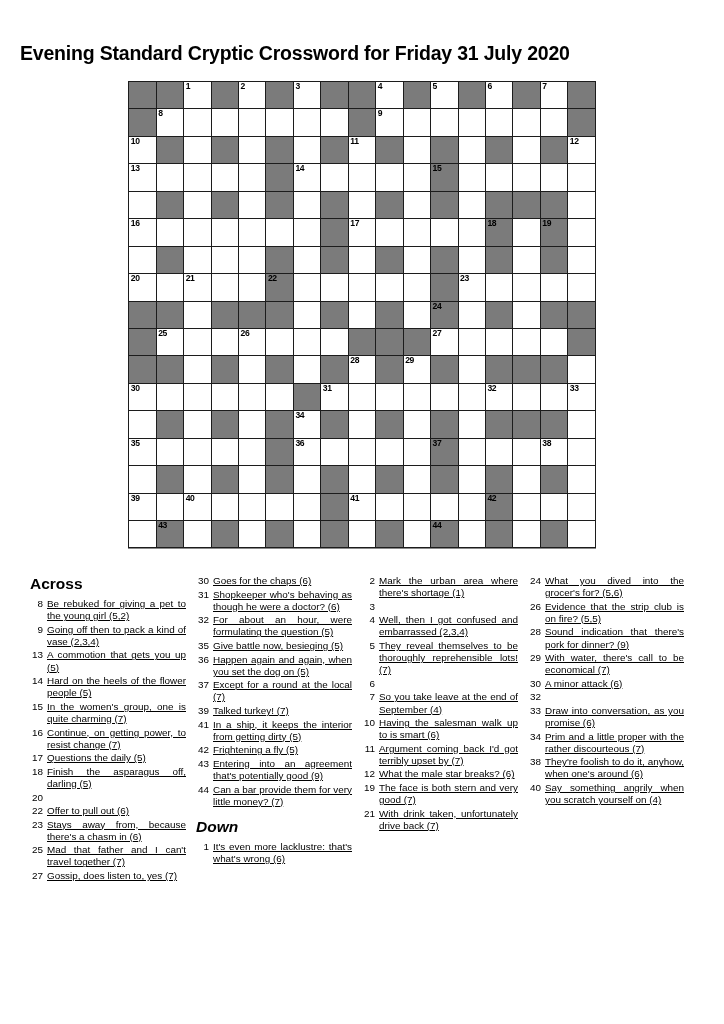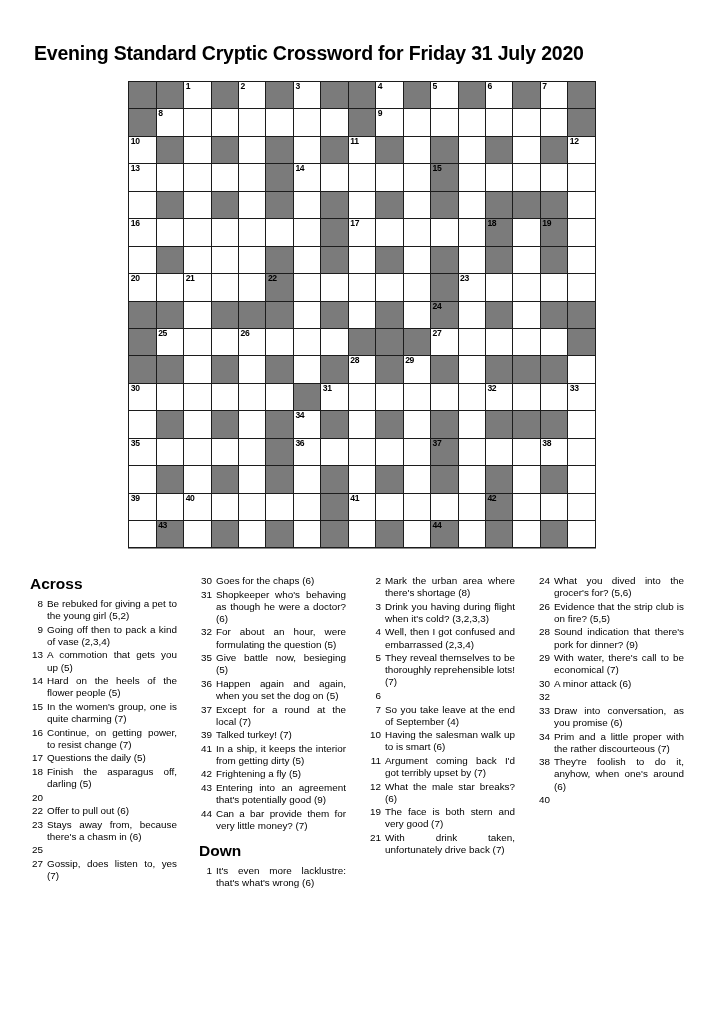--- a/index.html
+++ b/index.html
@@ -22,21 +22,21 @@
     box-sizing: border-box;
     padding: 0;
     position: relative;
   }
 
   
   .title {
     font-size: 19.5px;
     font-weight: bold;
     letter-spacing: -0.2px;
-    padding: 30px 0 0 34px;
+    padding: 30px 0 0 20px;
     line-height: 1.1;
   }
 
   
   .grid-wrap {
     display: flex;
     justify-content: center;
     margin-top: 16px;
   }
   .grid {
@@ -70,53 +70,54 @@
     letter-spacing: -0.4px;
   }
 
   
   .clues {
     position: absolute;
     top: 562px;
     left: 30px;
     width: 664px;
     display: flex;
-    gap: 12px;
+    gap: 0px;
   }
   .col {
     width: 166px;
     box-sizing: border-box;
     padding-right: 10px;
   }
   .col-head {
     font-size: 15.5px;
     font-weight: bold;
     margin: 0 0 6px 0;
     line-height: 1.1;
   }
-  .col-head.spaced { margin-top: 10px; }
+  .col-head.spaced { margin-top: 10px; font-style: italic; }
 
   .clue {
     display: flex;
     font-size: 9.9px;
     line-height: 12.1px;
     margin-bottom: 1.5px;
   }
   .clue .cnum {
     width: 17px;
     min-width: 17px;
     text-align: right;
     padding-right: 4px;
     box-sizing: border-box;
   }
   .clue .ctext {
     flex: 1;
     text-align: justify;
     text-justify: inter-word;
     hyphens: manual;
+    text-decoration: underline;
   }
 </style>
 </head>
 <body>
 
 <div id="page">
 
   <h1 class="title">Evening Standard Cryptic Crossword for Friday 31 July 2020</h1>
 
   <div class="grid-wrap">
@@ -542,20 +543,21 @@
         <div class="clue">
           <span class="cnum">22</span>
           <span class="ctext">Offer to pull out (6)</span>
         </div>
         <div class="clue">
           <span class="cnum">23</span>
           <span class="ctext">Stays away from, because there's a chasm in (6)</span>
         </div>
         <div class="clue">
           <span class="cnum">25</span>
+          <span class="ctext">Mad that father and I can't travel together (7)</span>
         </div>
         <div class="clue">
           <span class="cnum">27</span>
           <span class="ctext">Gossip, does listen to, yes (7)</span>
         </div>
       </div>
       <div class="col">
         <div class="clue">
           <span class="cnum">30</span>
           <span class="ctext">Goes for the chaps (6)</span>
@@ -602,25 +604,24 @@
         </div>
         <div class="col-head spaced">Down</div>
         <div class="clue">
           <span class="cnum">1</span>
           <span class="ctext">It's even more lacklustre: that's what's wrong (6)</span>
         </div>
       </div>
       <div class="col">
         <div class="clue">
           <span class="cnum">2</span>
-          <span class="ctext">Mark the urban area where there's shortage (8)</span>
+          <span class="ctext">Mark the urban area where there's shortage (1)</span>
         </div>
         <div class="clue">
           <span class="cnum">3</span>
-          <span class="ctext">Drink you having during flight when it's cold? (3,2,3,3)</span>
         </div>
         <div class="clue">
           <span class="cnum">4</span>
           <span class="ctext">Well, then I got confused and embarrassed (2,3,4)</span>
         </div>
         <div class="clue">
           <span class="cnum">5</span>
           <span class="ctext">They reveal themselves to be thoroughly reprehensible lots! (7)</span>
         </div>
         <div class="clue">
@@ -682,17 +683,18 @@
         <div class="clue">
           <span class="cnum">34</span>
           <span class="ctext">Prim and a little proper with the rather discourteous (7)</span>
         </div>
         <div class="clue">
           <span class="cnum">38</span>
           <span class="ctext">They're foolish to do it, anyhow, when one's around (6)</span>
         </div>
         <div class="clue">
           <span class="cnum">40</span>
+          <span class="ctext">Say something angrily when you scratch yourself on (4)</span>
         </div>
       </div>
     </div>
 
 </div>
 
 </body></html>

